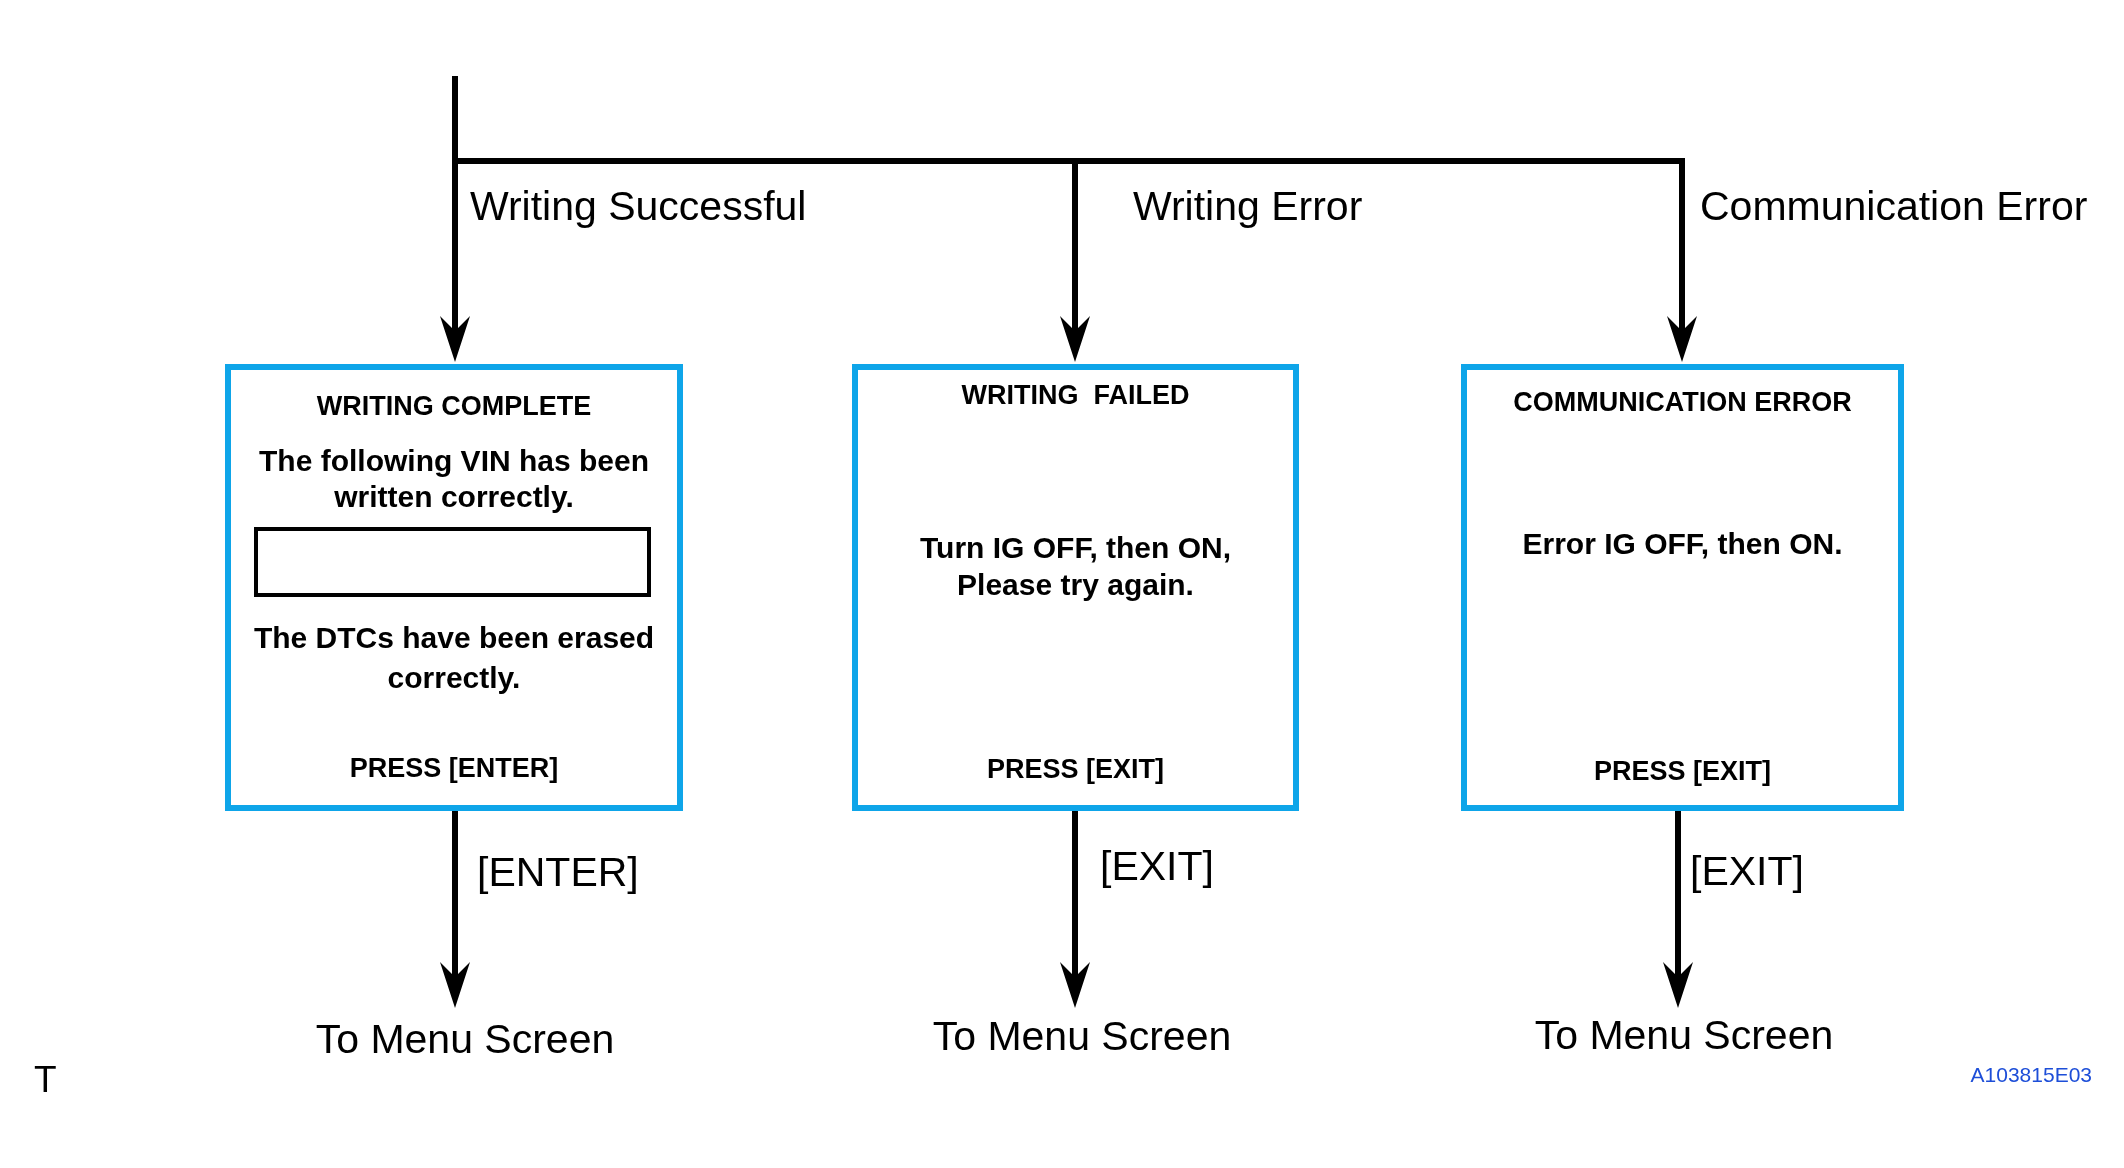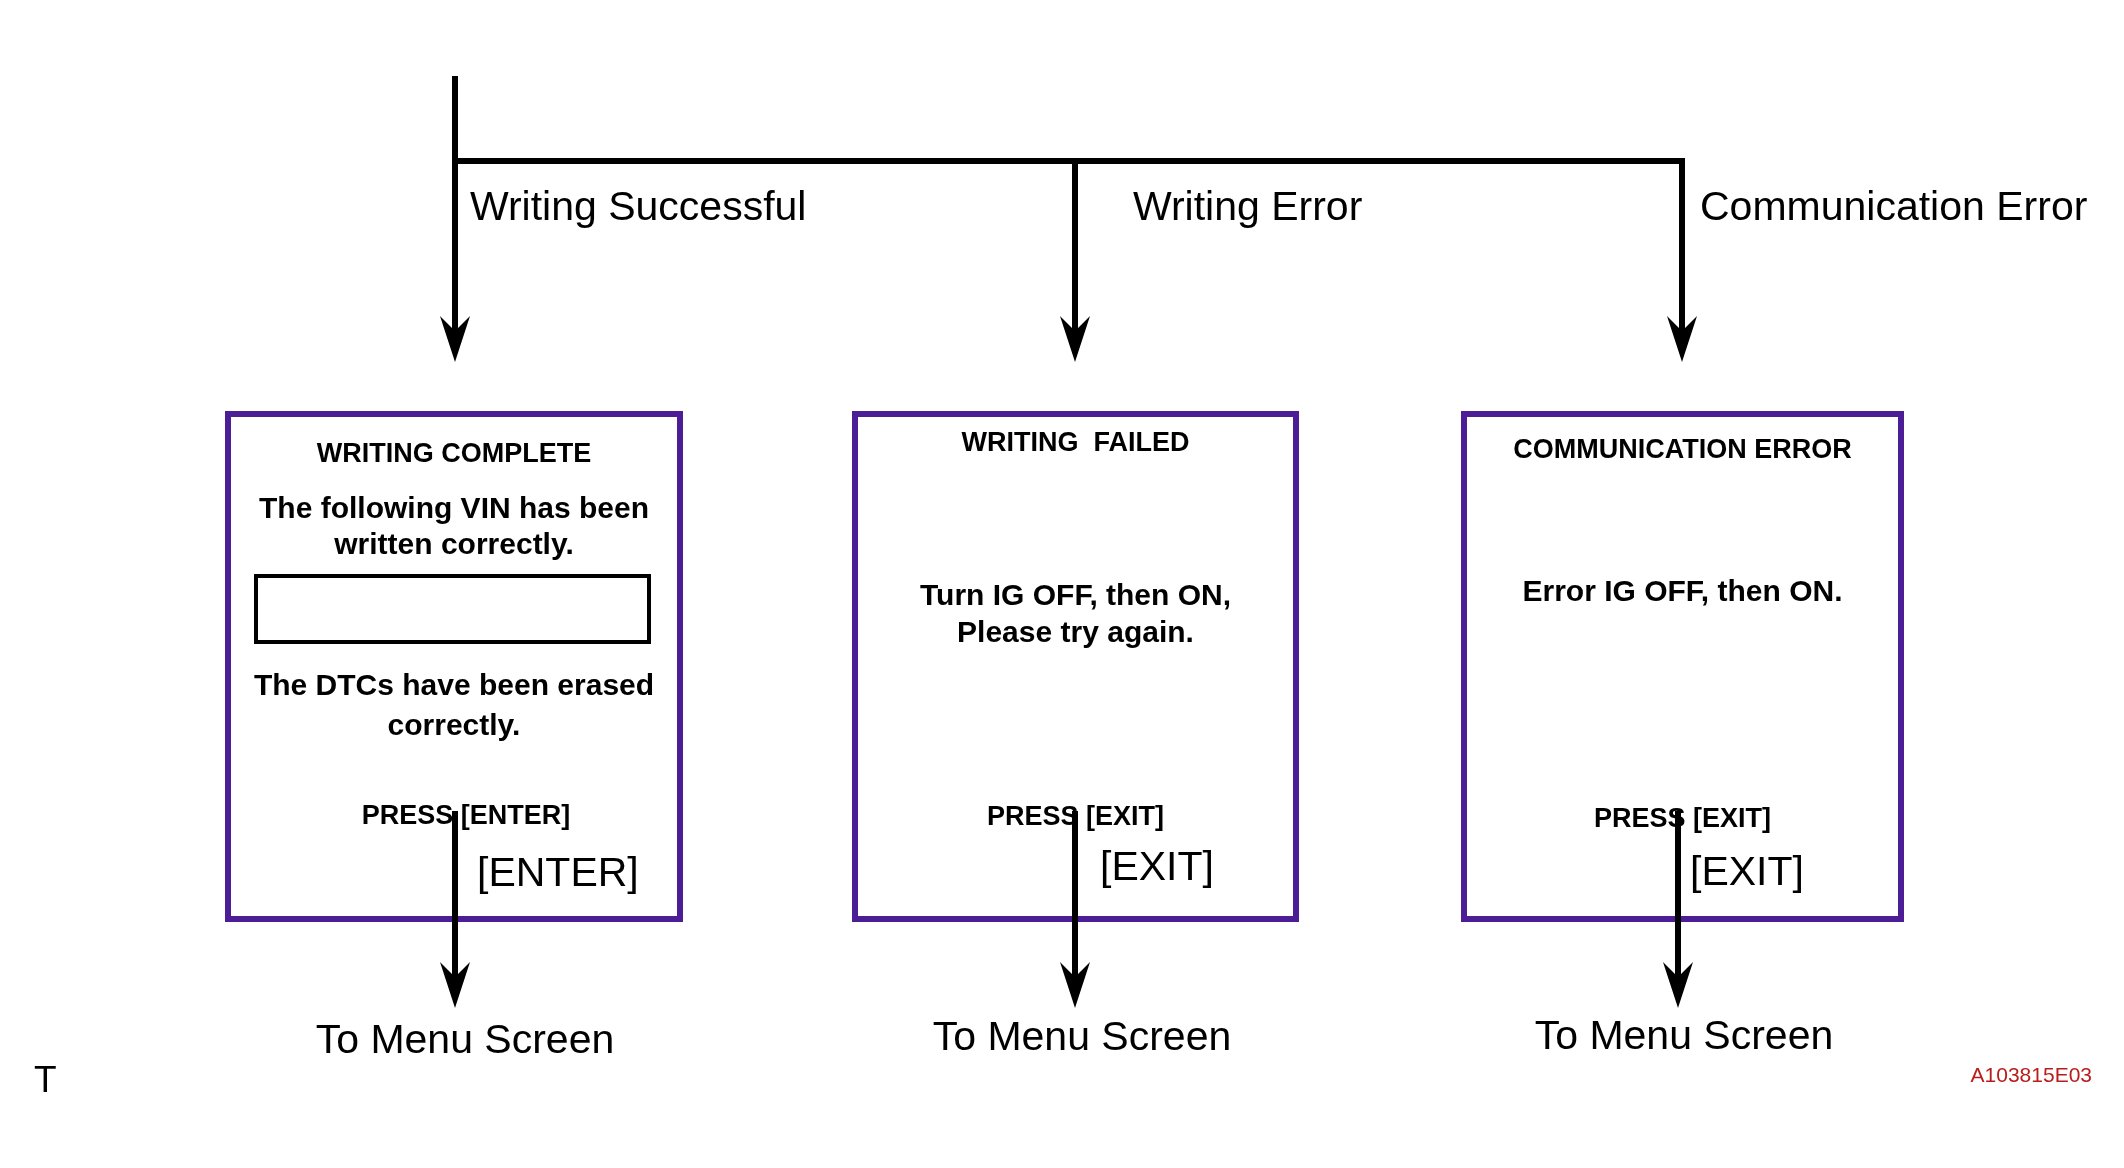--- a/index.html
+++ b/index.html
@@ -6,29 +6,29 @@
   #stage{
     position:relative;width:2124px;height:1168px;background:#ffffff;overflow:hidden;
     font-family:"Liberation Sans","DejaVu Sans",sans-serif;color:#000;
   }
   .line{position:absolute;background:#000;}
   .ah{position:absolute;width:32px;height:50px;}
   .ah polygon{fill:#000;}
   .cond{position:absolute;font-size:41px;line-height:52px;white-space:nowrap;}
   .keylbl{position:absolute;font-size:41px;line-height:52px;white-space:nowrap;}
   .dest{position:absolute;width:360px;text-align:center;font-size:41px;line-height:52px;white-space:nowrap;}
-  .box{position:absolute;height:511px;border:6px solid #4c1d95;box-sizing:border-box;background:#fff;margin-top:47px;}
+  .box{position:absolute;height:447px;border:6px solid #0ea5e9;box-sizing:border-box;background:#fff;}
   .bt{position:absolute;left:0;width:100%;text-align:center;font-weight:700;white-space:pre;}
   .title{font-size:27px;line-height:32px;}
   .msg{font-size:30px;line-height:37px;}
   .msg2{font-size:30px;line-height:40px;}
   .press{font-size:27px;line-height:32px;}
   .vinrect{position:absolute;border:4px solid #000;box-sizing:border-box;background:#fff;}
   .foot-t{position:absolute;left:34px;top:1058px;font-size:37px;line-height:44px;}
-  .foot-code{position:absolute;left:1880px;top:1062px;width:212px;text-align:right;font-size:21px;line-height:26px;color:#b91c1c;}
+  .foot-code{position:absolute;left:1880px;top:1062px;width:212px;text-align:right;font-size:21px;line-height:26px;color:#1d4ed8;}
 </style>
 </head>
 <body>
 
 <div id="stage">
 
   <div class="line" style="left:452px;top:76px;width:6px;height:256px;"></div>
   <div class="line" style="left:452px;top:158px;width:1233px;height:6px;"></div>
   <div class="line" style="left:1072px;top:158px;width:6px;height:174px;"></div>
   <div class="line" style="left:1679px;top:158px;width:6px;height:174px;"></div>
@@ -47,21 +47,21 @@
   <div class="cond" style="left:1133px;top:180px;">Writing Error</div>
   <div class="cond" style="left:1700px;top:180px;">Communication Error</div>
 
   <div class="box" style="left:225px;top:364px;width:458px;">
     <div class="bt title" style="top:20px;">WRITING COMPLETE</div>
     <div class="bt msg" style="top:72px;">The following VIN has been</div>
     <div class="bt msg" style="top:108px;">written correctly.</div>
     <div class="vinrect" style="left:23px;top:157px;width:397px;height:70px;"></div>
     <div class="bt msg2" style="top:248px;">The DTCs have been erased</div>
     <div class="bt msg2" style="top:288px;">correctly.</div>
-    <div class="bt press" style="top:382px;padding-left:12px;">PRESS [ENTER]</div>
+    <div class="bt press" style="top:382px;">PRESS [ENTER]</div>
   </div>
 
   <div class="box" style="left:852px;top:364px;width:447px;padding-left:28px;">
     <div class="bt title" style="top:9px;">WRITING  FAILED</div>
     <div class="bt msg" style="top:159px;">Turn IG OFF, then ON,</div>
     <div class="bt msg" style="top:196px;">Please try again.</div>
     <div class="bt press" style="top:383px;">PRESS [EXIT]</div>
   </div>
 
   <div class="box" style="left:1461px;top:364px;width:443px;">

